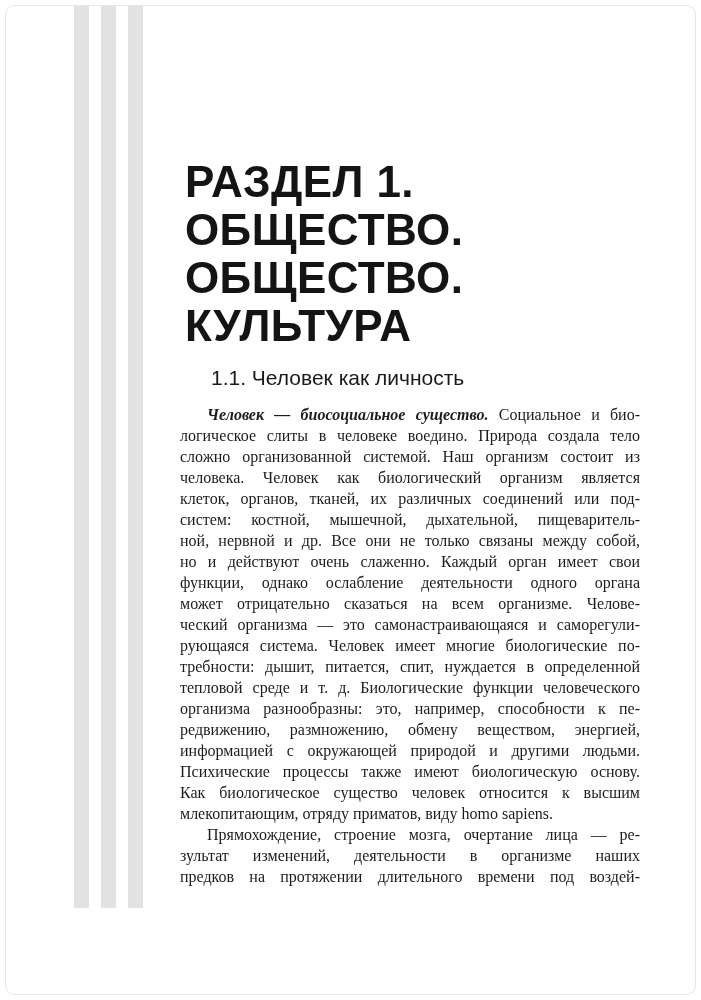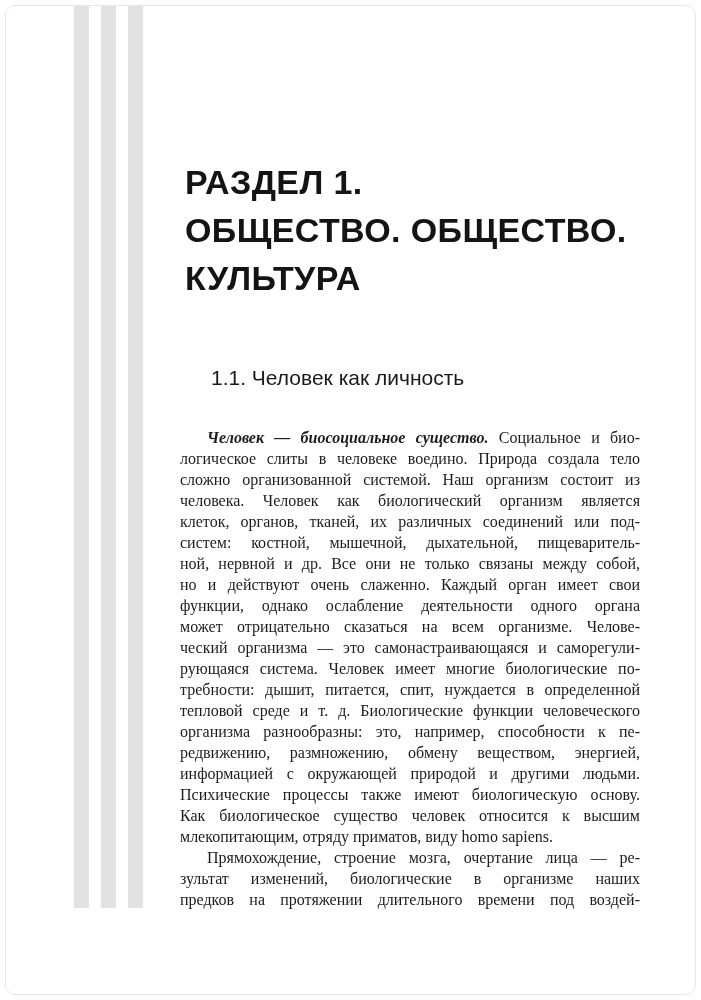--- a/index.html
+++ b/index.html
@@ -28,38 +28,38 @@
   .stripe.s1 { left:74px; }
   .stripe.s2 { left:101px; }
   .stripe.s3 { left:128px; }
 
   .heading {
     position:absolute;
     left:185px;
     top:158px;
     font-family:"Liberation Sans", sans-serif;
     font-weight:700;
-    font-size:34px;
+    font-size:44px;
     line-height:48px;
     color:#141414;
     letter-spacing:0.4px;
   }
   .subheading {
     position:absolute;
     left:211px;
     top:366px;
     font-family:"Liberation Sans", sans-serif;
     font-weight:400;
     font-size:21px;
     color:#1a1a1a;
   }
   .body-text {
     position:absolute;
     left:180px;
-    top:427px;
+    top:404px;
     width:460px;
     font-size:16px;
     line-height:21px;
     color:#1c1c1c;
   }
   .paragraph { margin:0; }
   .line {
     text-align:justify;
     text-align-last:justify;
   }
@@ -105,17 +105,17 @@
         <div class="line"><span class="seg-n">тепловой среде и т. д. Биологические функции человеческого</span></div>
         <div class="line"><span class="seg-n">организма разнообразны: это, например, способности к пе-</span></div>
         <div class="line"><span class="seg-n">редвижению, размножению, обмену веществом, энергией,</span></div>
         <div class="line"><span class="seg-n">информацией с окружающей природой и другими людьми.</span></div>
         <div class="line"><span class="seg-n">Психические процессы также имеют биологическую основу.</span></div>
         <div class="line"><span class="seg-n">Как биологическое существо человек относится к высшим</span></div>
         <div class="line last"><span class="seg-n">млекопитающим, отряду приматов, виду </span><span class="seg-i">homo sapiens</span><span class="seg-n">.</span></div>
       </div>
       <div class="paragraph">
         <div class="line indent"><span class="seg-n">Прямохождение, строение мозга, очертание лица — ре-</span></div>
-        <div class="line"><span class="seg-n">зультат изменений, биологические в организме наших</span></div>
+        <div class="line"><span class="seg-n">зультат изменений, деятельности в организме наших</span></div>
         <div class="line"><span class="seg-n">предков на протяжении длительного времени под воздей-</span></div>
       </div>
     </div>
 </div>
 
 </body></html>

